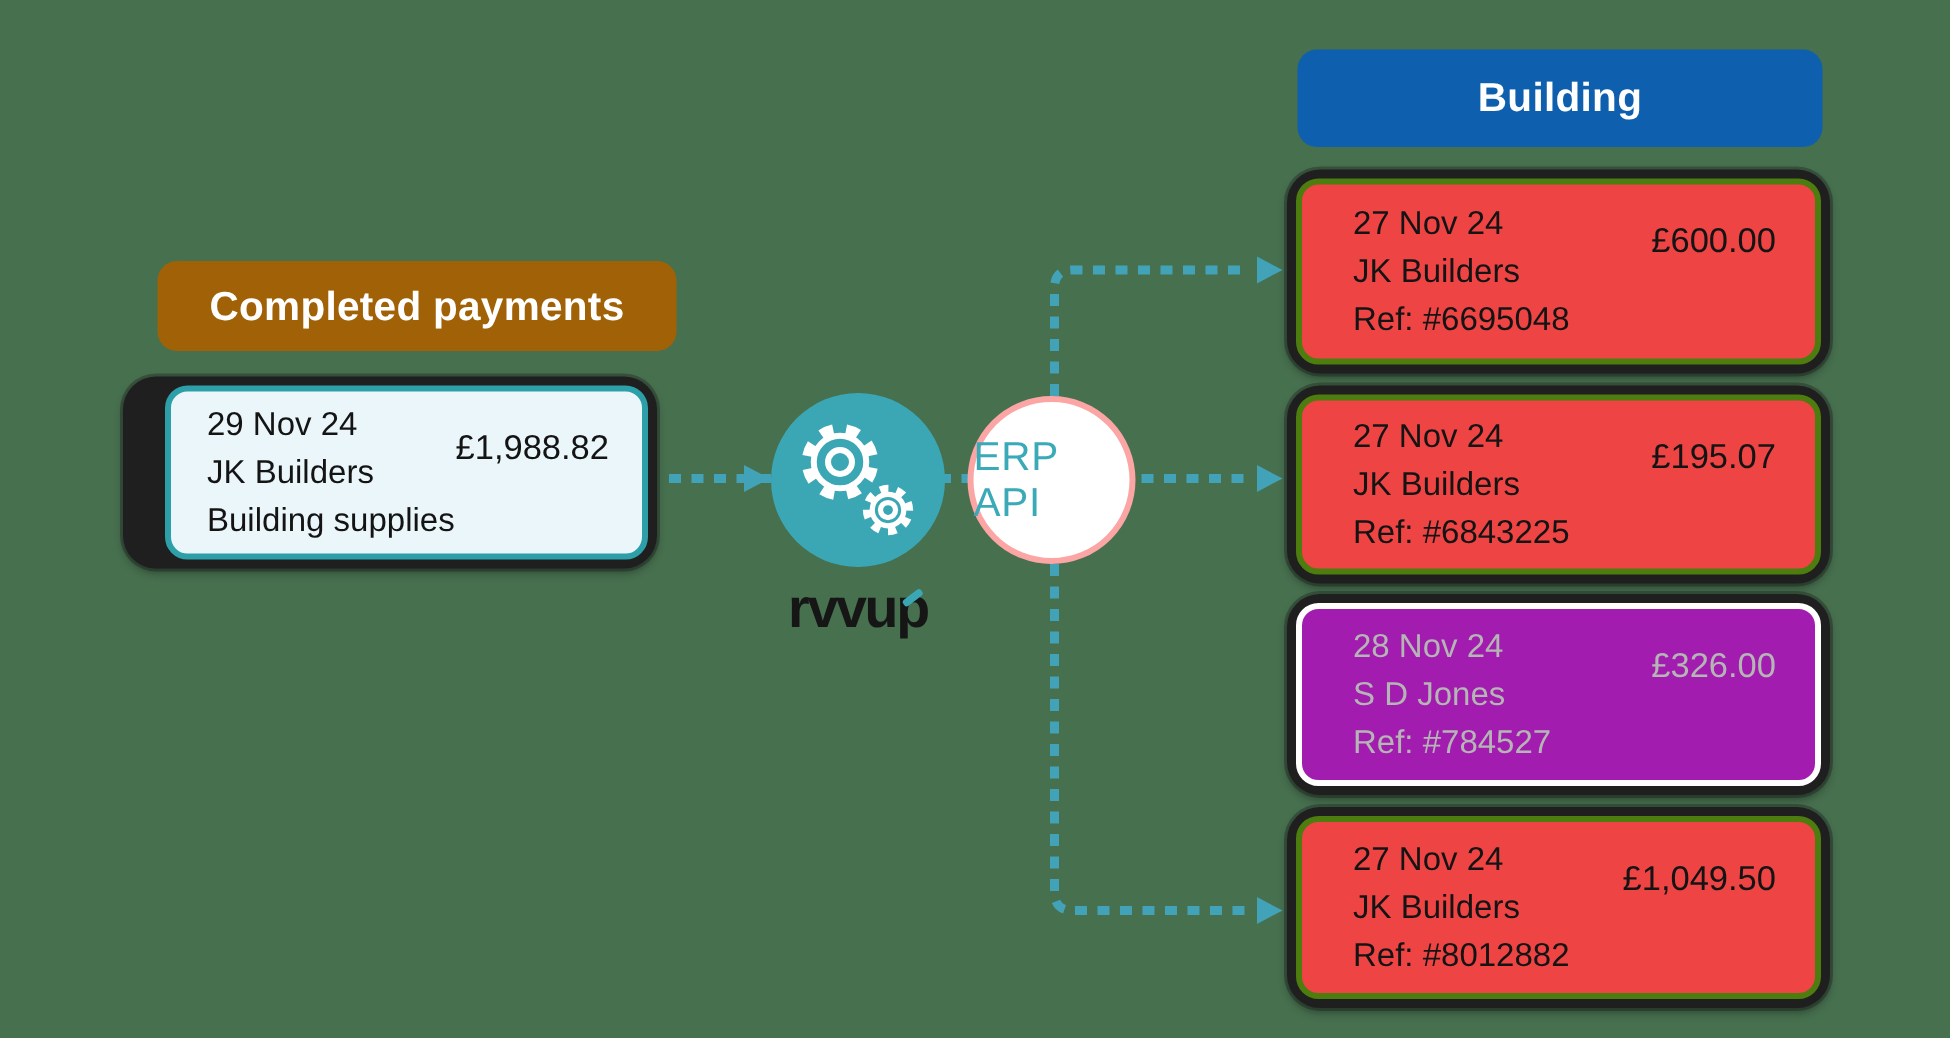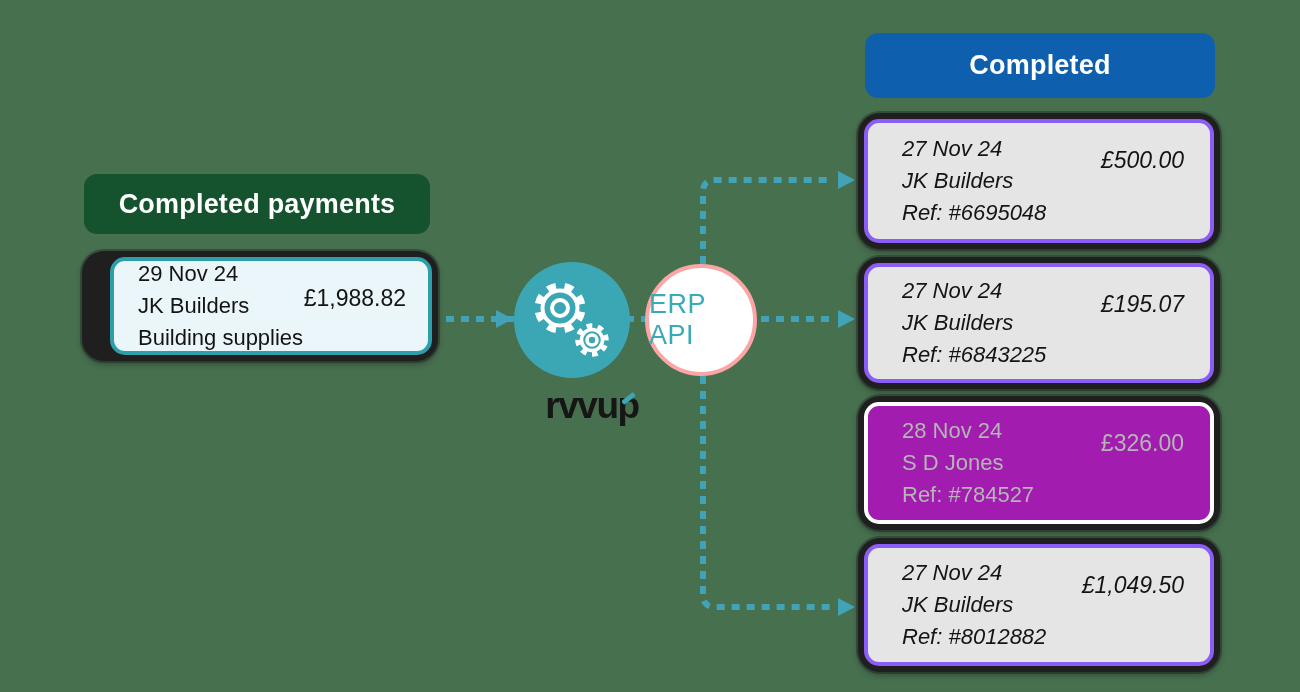--- a/index.html
+++ b/index.html
@@ -16,22 +16,22 @@
   
   .pill-header{
     position:absolute;
     display:flex;align-items:center;justify-content:center;
     color:#ffffff;
     font-size:27px;font-weight:600;
     border-radius:13px;
     letter-spacing:.2px;
   }
   #payments-header{
-    left:84px;top:174px;width:346px;height:60px;
-    background:#14532d;
+    left:105px;top:174px;width:346px;height:60px;
+    background:#a16207;
   }
   #invoices-header{
     left:865px;top:33px;width:350px;height:65px;
     background:#0E5FAD;
   }
   
   .sketch-card{
     position:absolute;
     background:#1F1F1F;
     border-radius:22px;
@@ -41,21 +41,21 @@
   }
   .card-inner{
     width:100%;height:100%;
     border-radius:15px;
     box-sizing:border-box;
     display:flex;align-items:center;justify-content:space-between;
     padding:0 22px 0 24px;
   }
   .invoice .card-inner{padding:0 26px 0 34px;}
   .inner-teal{border:4px solid #2D9FA9;background:#EAF6F9;}
-  .inner-blue{border:4px solid #8b5cf6;background:#e5e5e5;font-style:italic;}
+  .inner-blue{border:4px solid #4d7c0f;background:#ef4444;}
   .inner-plain{border:4px solid #ffffff;background:#a21caf;}
   .card-lines{display:flex;flex-direction:column;}
   .card-line{
     font-size:22px;line-height:32px;color:#141414;
     white-space:nowrap;
   }
   .card-amount{
     font-size:23px;color:#141414;
     align-self:flex-start;
     margin-top:24px;
@@ -69,21 +69,21 @@
     display:flex;align-items:center;justify-content:center;
   }
   #erp-circle{
     position:absolute;left:645px;top:264px;width:112px;height:112px;
     border-radius:50%;background:#ffffff;border:4px solid #fca5a5;
     box-sizing:border-box;z-index:2;
     display:flex;align-items:center;justify-content:center;
     color:#3BAAB8;font-size:27px;font-weight:500;letter-spacing:.5px;
   }
   #logo{
-    position:absolute;left:534px;top:383px;width:116px;height:46px;
+    position:absolute;left:514px;top:383px;width:116px;height:46px;
     display:flex;align-items:center;justify-content:center;
     z-index:2;
     font-size:37px;font-weight:700;color:#161616;letter-spacing:-1.5px;
   }
   #logo .accent{
     position:absolute;right:14px;top:13px;
     width:15px;height:5px;background:#3BA7B5;
     transform:rotate(-38deg);border-radius:2px;
   }
   
@@ -103,21 +103,21 @@
     <g fill="#42A3B8" stroke="none">
       <polygon points="496,310 513,319 496,328"></polygon>
       <polygon points="838,171 855,180 838,189"></polygon>
       <polygon points="838,310 855,319 838,328"></polygon>
       <polygon points="838,598 855,607 838,616"></polygon>
     </g>
   </svg>
 
   <div id="payments-header" class="pill-header">Completed payments</div>
 
-  <div class="sketch-card" style="left:82px;top:251px;width:356px;height:110px;padding-left:28px;">
+  <div class="sketch-card" style="left:82px;top:251px;width:356px;height:128px;padding-left:28px;">
     <div class="card-inner inner-teal">
       <div class="card-lines">
         <div class="card-line">29 Nov 24</div>
         <div class="card-line">JK Builders</div>
         <div class="card-line">Building supplies</div>
       </div>
       <div class="card-amount">£1,988.82</div>
     </div>
   </div>
 
@@ -142,30 +142,30 @@
 
   <div id="logo">
     <span>rvvup</span>
     <span class="accent"></span>
   </div>
 
   <div id="erp-circle">
     <span>ERP API</span>
   </div>
 
-  <div id="invoices-header" class="pill-header">Completed</div>
+  <div id="invoices-header" class="pill-header">Building</div>
 
   <div class="sketch-card invoice" style="left:858px;top:113px;width:362px;height:136px;">
     <div class="card-inner inner-blue">
       <div class="card-lines">
         <div class="card-line">27 Nov 24</div>
         <div class="card-line">JK Builders</div>
         <div class="card-line">Ref: #6695048</div>
       </div>
-      <div class="card-amount">£500.00</div>
+      <div class="card-amount">£600.00</div>
     </div>
   </div>
 
   <div class="sketch-card invoice" style="left:858px;top:257px;width:362px;height:132px;">
     <div class="card-inner inner-blue">
       <div class="card-lines">
         <div class="card-line">27 Nov 24</div>
         <div class="card-line">JK Builders</div>
         <div class="card-line">Ref: #6843225</div>
       </div>

